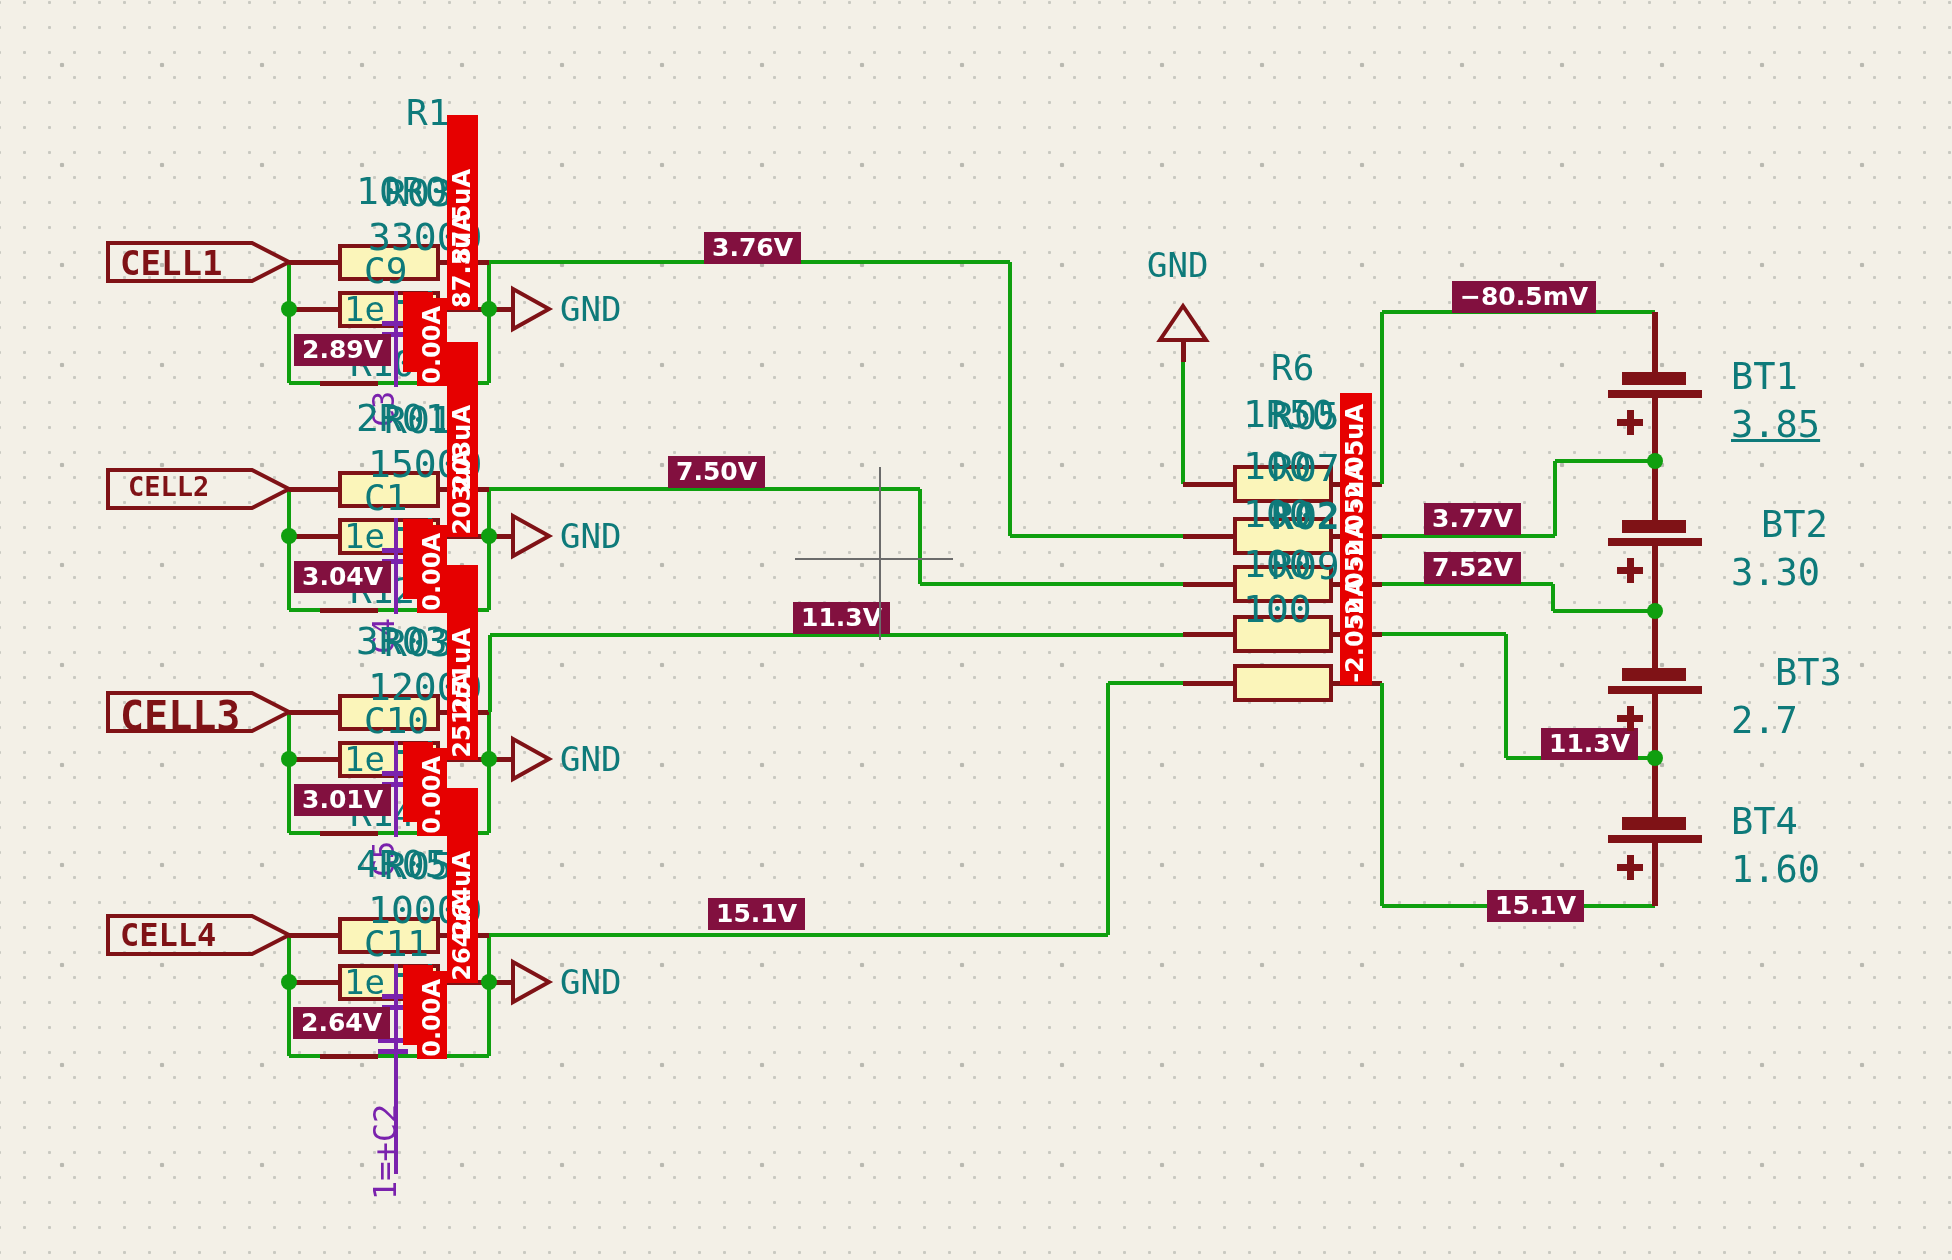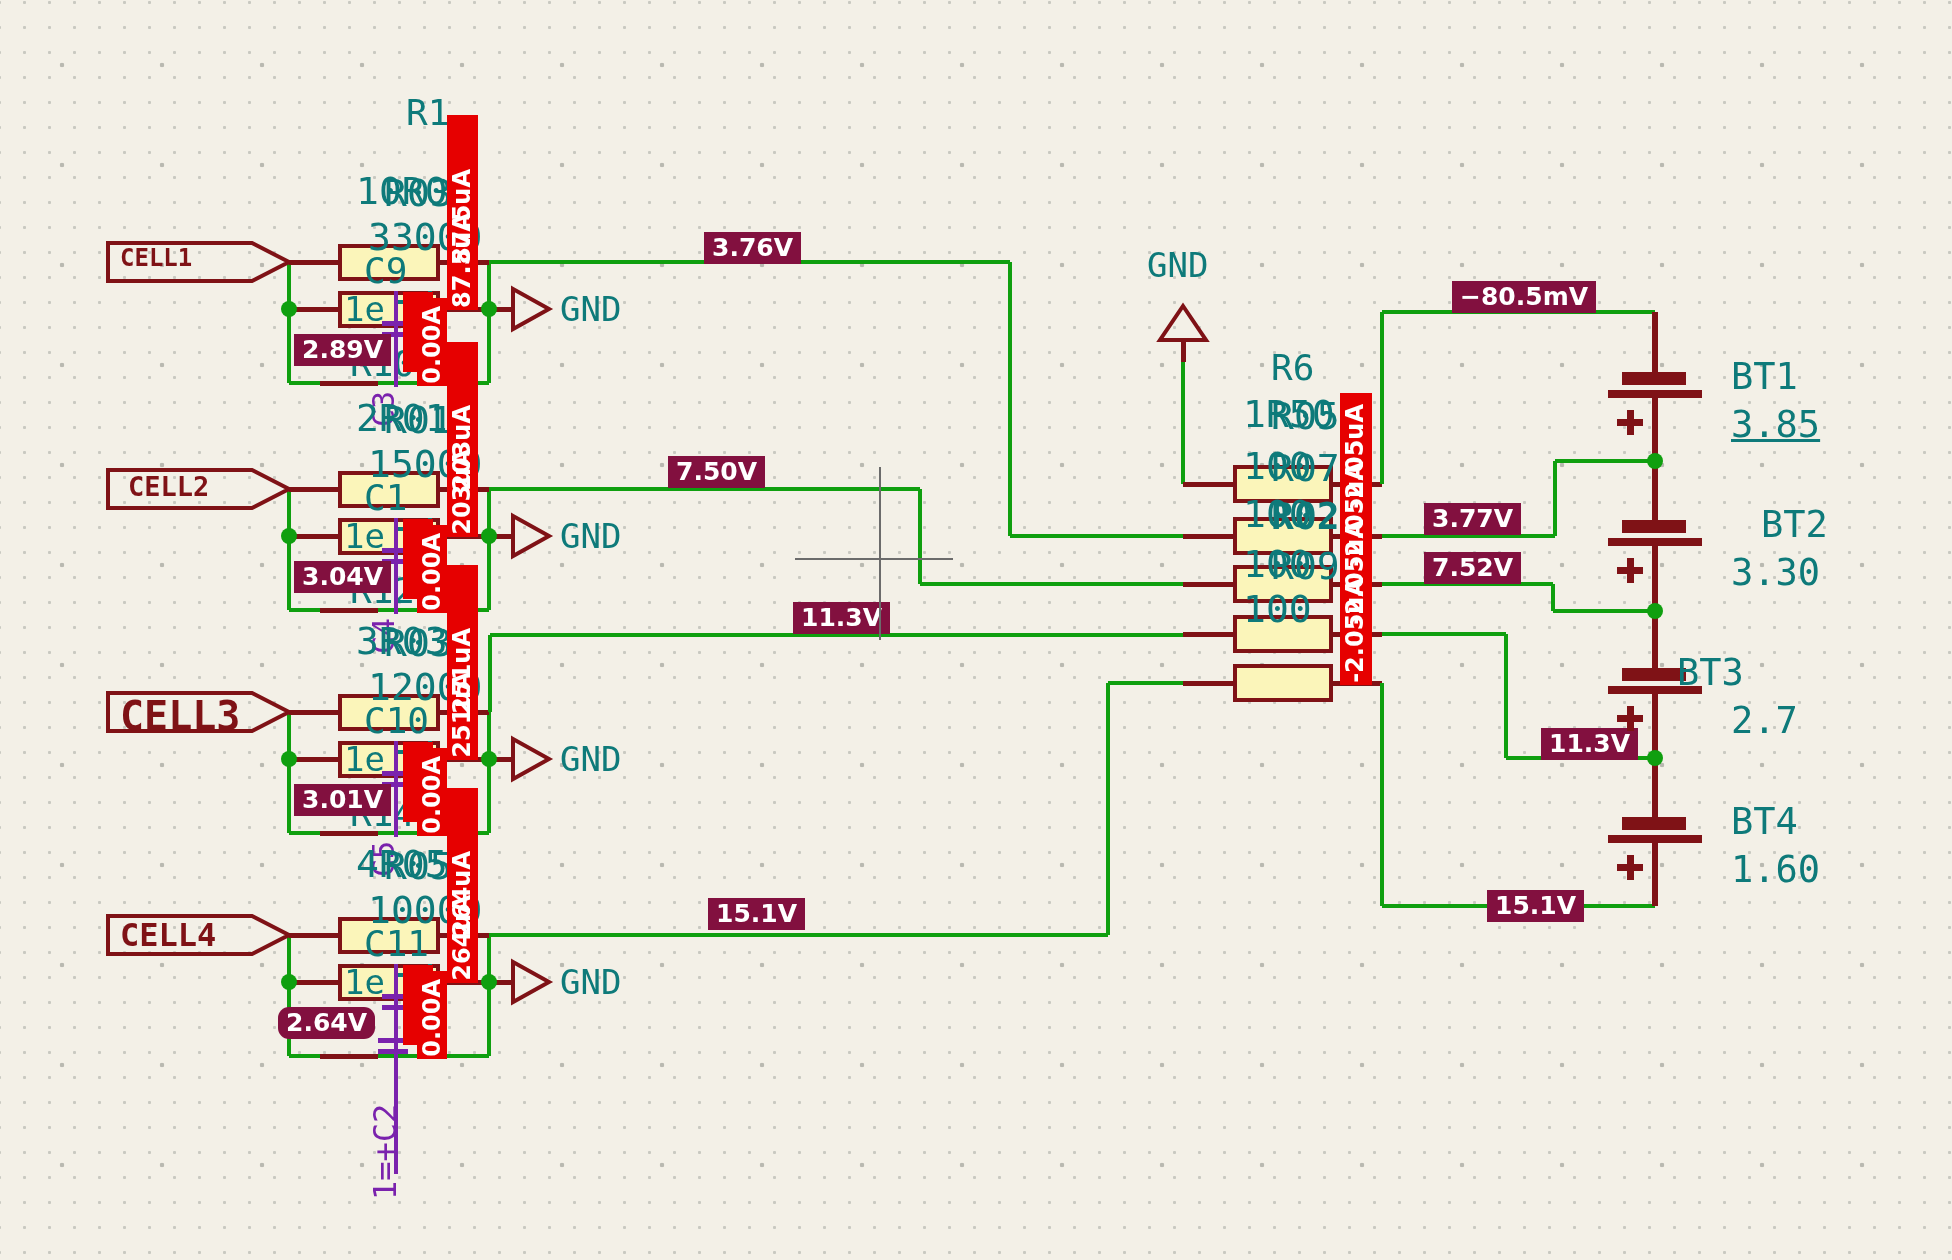--- a/index.html
+++ b/index.html
@@ -36,21 +36,21 @@
     <div class="wire" style="left: 289px; top: 381px; width: 200px; height: 4px; background: rgb(15, 159, 15);"></div>
     <div class="wire" style="left: 320px; top: 380.5px; width: 58px; height: 5px; background: rgb(127, 18, 22);"></div>
     <div class="wire" style="left: 289px; top: 259.5px; width: 49px; height: 5px; background: rgb(127, 18, 22);"></div>
     <div class="wire" style="left: 440px; top: 259.5px; width: 49px; height: 5px; background: rgb(127, 18, 22);"></div>
     <div class="wire" style="left: 289px; top: 306.5px; width: 49px; height: 5px; background: rgb(127, 18, 22);"></div>
     <div class="wire" style="left: 440px; top: 306.5px; width: 49px; height: 5px; background: rgb(127, 18, 22);"></div>
     <div class="wire" style="left: 489px; top: 306.5px; width: 24px; height: 5px; background: rgb(127, 18, 22);"></div>
     <svg width="1952" height="1260">
       <polygon points="108,243 252,243 289,262 252,281 108,281" fill="none" stroke="#7f1216" stroke-width="4" stroke-linejoin="miter"></polygon>
     </svg>
-    <div class="t" style="left: 120px; top: 246px; font-size: 24px; color: rgb(127, 18, 22); font-weight: bold;">CELL1</div>
+    <div class="t" style="left: 120px; top: 246px; font-size: 34px; color: rgb(127, 18, 22); font-weight: bold;">CELL1</div>
     <svg width="1952" height="1260">
       <polygon points="513,289 549,309 513,329" fill="none" stroke="#7f1216" stroke-width="4" stroke-linejoin="miter"></polygon>
     </svg>
     <div class="t" style="left: 560px; top: 292px; font-size: 34px; color: rgb(14, 122, 122);">GND</div>
     <div class="box" style="left: 338px; top: 244px; width: 102px; height: 37px;"></div>
     <div class="box" style="left: 338px; top: 291px; width: 102px; height: 37px;"></div>
     <div class="t" style="left: 406px; top: 95px; font-size: 36px; color: rgb(14, 122, 122);">R1</div>
     <div class="t" style="left: 356px; top: 172px; font-size: 38px; color: rgb(14, 122, 122);">10R00</div>
     <div class="t" style="left: 384px; top: 174px; font-size: 38px; color: rgb(14, 122, 122);">R030</div>
     <div class="t" style="left: 368px; top: 218px; font-size: 38px; color: rgb(14, 122, 122);">33000</div>
@@ -191,21 +191,21 @@
     <div class="wire" style="left: 378px; top: 1037.5px; width: 30px; height: 5px; background: rgb(122, 34, 173);"></div>
     <div class="wire" style="left: 378px; top: 1048.5px; width: 30px; height: 5px; background: rgb(122, 34, 173);"></div>
     <div class="rbar" style="left: 403px; top: 965px; width: 30px; height: 80px;"></div>
     <div class="rbar" style="left: 417px; top: 971px; width: 30px; height: 88px;">
       <div class="rtext" style="bottom: 2px;">0.00A</div>
     </div>
     <div class="rbar" style="left: 447px; top: 788px; width: 31px; height: 195px;">
       <div class="rtext" style="bottom: 2px;">264uA</div>
       <div class="rtext" style="bottom: 46px;">264uA</div>
     </div>
-    <div class="vlabel" style="left: 278px; top: 1007px; border-radius: 11px;">2.64V</div>
+    <div class="vlabel" style="left: 293px; top: 1007px;">2.64V</div>
     <div class="dot" style="left: 281px; top: 974px;"></div>
     <div class="dot" style="left: 481px; top: 974px;"></div>
     <div class="wire" style="left: 489px; top: 260px; width: 521px; height: 4px; background: rgb(15, 159, 15);"></div>
     <div class="wire" style="left: 1008px; top: 262px; width: 4px; height: 274px; background: rgb(15, 159, 15);"></div>
     <div class="wire" style="left: 1010px; top: 534px; width: 173px; height: 4px; background: rgb(15, 159, 15);"></div>
     <div class="vlabel" style="left: 704px; top: 232px;">3.76V</div>
     <div class="wire" style="left: 489px; top: 487px; width: 431px; height: 4px; background: rgb(15, 159, 15);"></div>
     <div class="wire" style="left: 918px; top: 489px; width: 4px; height: 95px; background: rgb(15, 159, 15);"></div>
     <div class="wire" style="left: 920px; top: 582px; width: 263px; height: 4px; background: rgb(15, 159, 15);"></div>
     <div class="vlabel" style="left: 668px; top: 456px;">7.50V</div>
@@ -288,21 +288,21 @@
     <div class="bar" style="left: 1622px; top: 520px; width: 64px; height: 13px; background: rgb(127, 18, 22);"></div>
     <div class="bar" style="left: 1608px; top: 538px; width: 94px; height: 8px; background: rgb(127, 18, 22);"></div>
     <div class="wire" style="left: 1617px; top: 566.5px; width: 26px; height: 7px; background: rgb(127, 18, 22);"></div>
     <div class="wire" style="left: 1626.5px; top: 558px; width: 7px; height: 25px; background: rgb(127, 18, 22);"></div>
     <div class="t" style="left: 1761px; top: 506px; font-size: 37px; color: rgb(14, 122, 122);">BT2</div>
     <div class="t" style="left: 1731px; top: 554px; font-size: 37px; color: rgb(14, 122, 122);">3.30</div>
     <div class="bar" style="left: 1622px; top: 668px; width: 64px; height: 13px; background: rgb(127, 18, 22);"></div>
     <div class="bar" style="left: 1608px; top: 686px; width: 94px; height: 8px; background: rgb(127, 18, 22);"></div>
     <div class="wire" style="left: 1617px; top: 714.5px; width: 26px; height: 7px; background: rgb(127, 18, 22);"></div>
     <div class="wire" style="left: 1626.5px; top: 706px; width: 7px; height: 25px; background: rgb(127, 18, 22);"></div>
-    <div class="t" style="left: 1677px; top: 654px; font-size: 37px; color: rgb(14, 122, 122); text-align: center;">BT3</div>
+    <div class="t" style="left: 1775px; top: 654px; font-size: 37px; color: rgb(14, 122, 122); text-align: center;">BT3</div>
     <div class="t" style="left: 1731px; top: 702px; font-size: 37px; color: rgb(14, 122, 122);">2.7</div>
     <div class="bar" style="left: 1622px; top: 817px; width: 64px; height: 13px; background: rgb(127, 18, 22);"></div>
     <div class="bar" style="left: 1608px; top: 835px; width: 94px; height: 8px; background: rgb(127, 18, 22);"></div>
     <div class="wire" style="left: 1617px; top: 863.5px; width: 26px; height: 7px; background: rgb(127, 18, 22);"></div>
     <div class="wire" style="left: 1626.5px; top: 855px; width: 7px; height: 25px; background: rgb(127, 18, 22);"></div>
     <div class="t" style="left: 1731px; top: 803px; font-size: 37px; color: rgb(14, 122, 122);">BT4</div>
     <div class="t" style="left: 1731px; top: 851px; font-size: 37px; color: rgb(14, 122, 122);">1.60</div>
     <div class="dot" style="left: 1647px; top: 453px;"></div>
     <div class="dot" style="left: 1647px; top: 603px;"></div>
     <div class="dot" style="left: 1647px; top: 750px;"></div>

